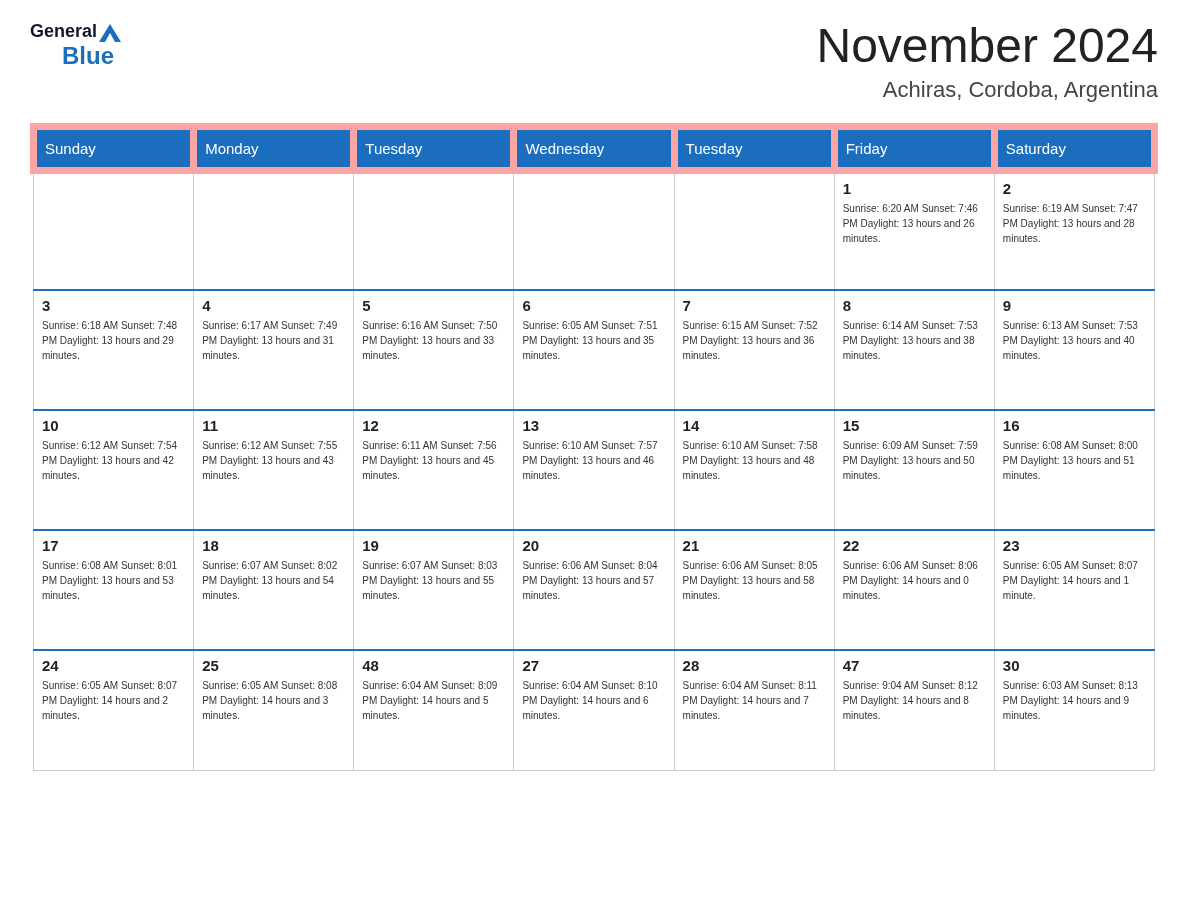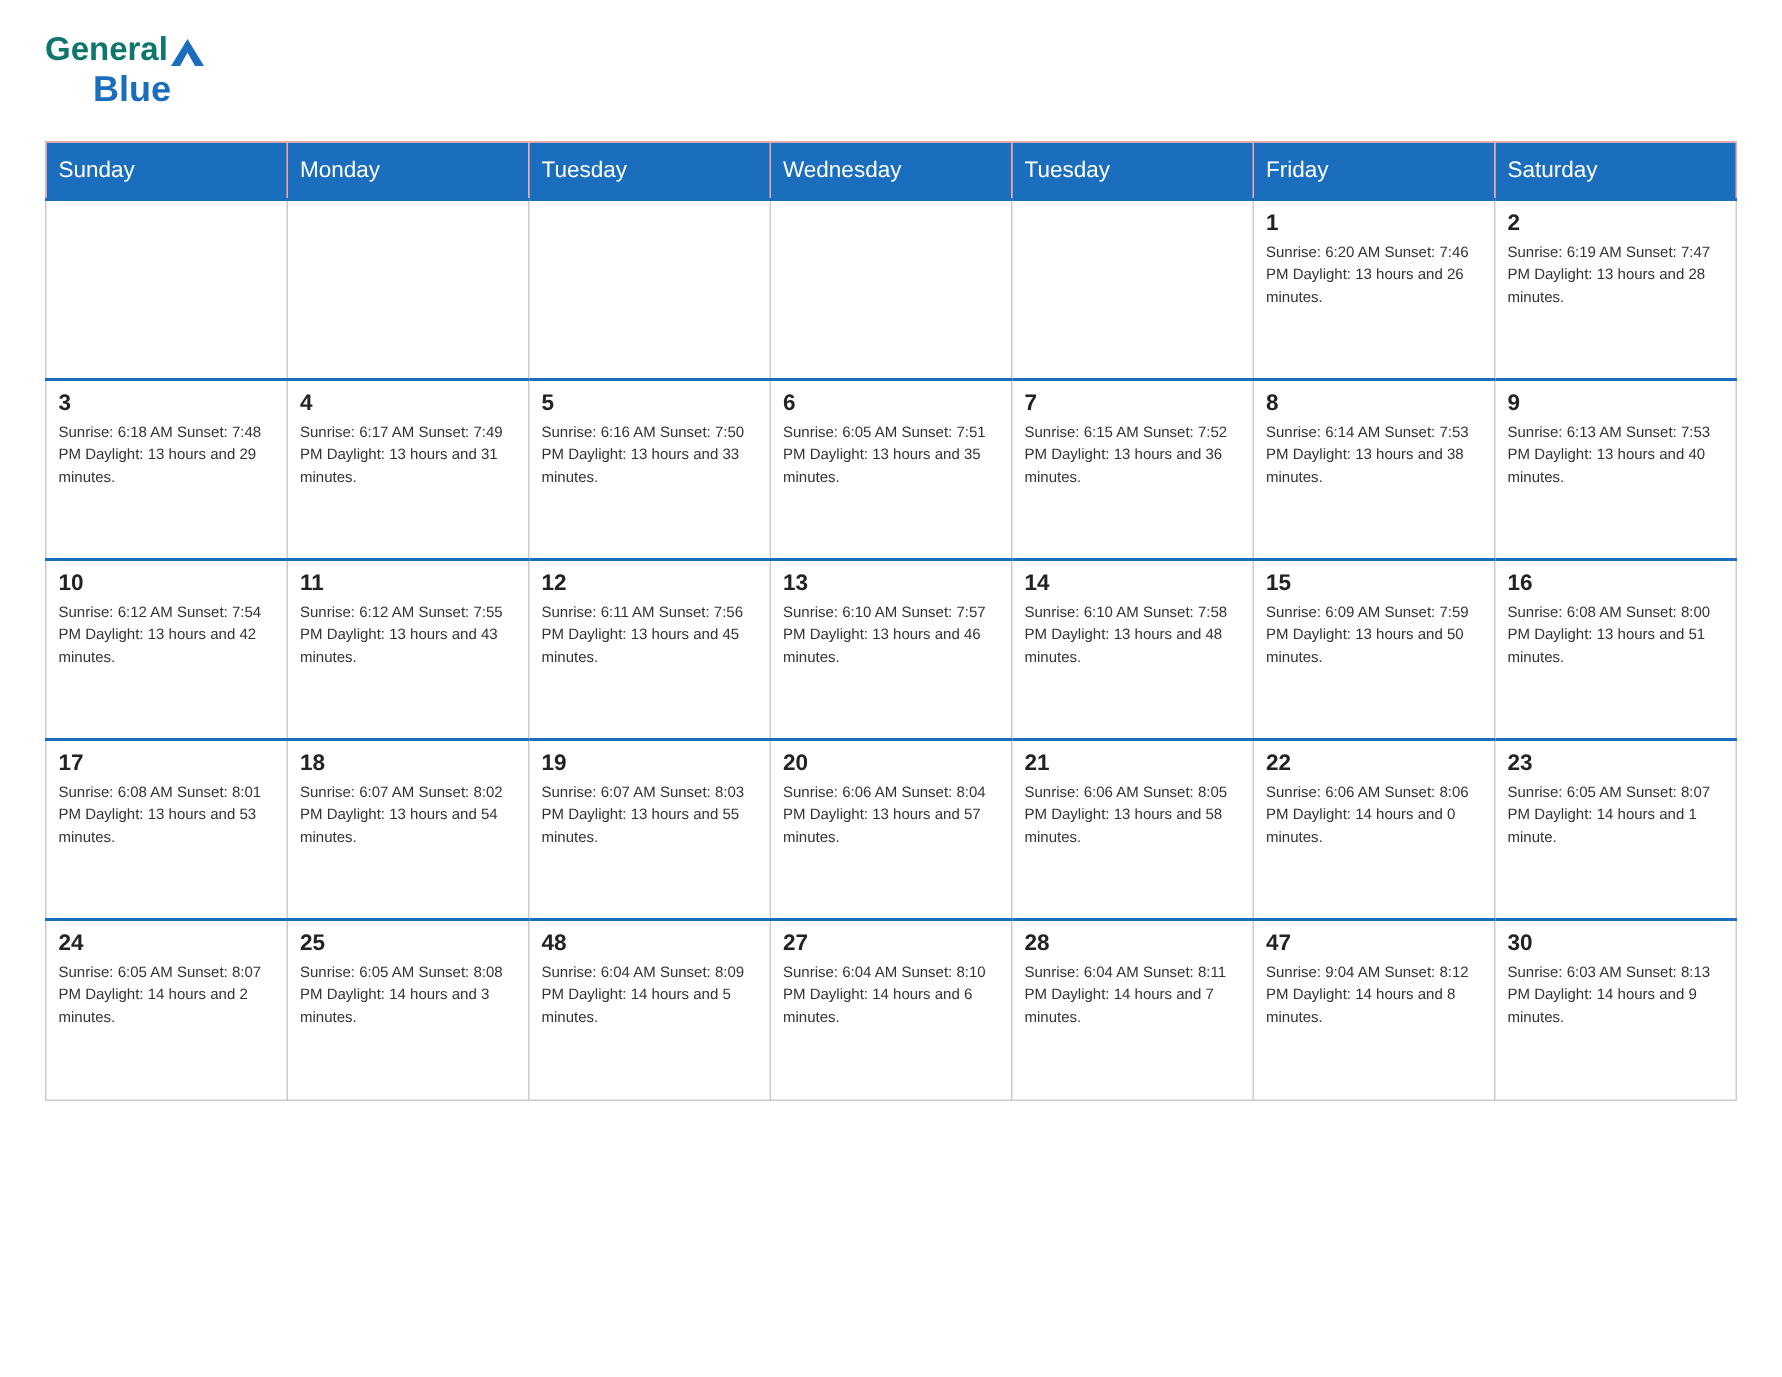--- a/index.html
+++ b/index.html
@@ -49,21 +49,21 @@
       border-collapse: collapse;
       table-layout: fixed;
     }
     .calendar th {
       background-color: #1a6ebd;
       color: #fff;
       padding: 10px 8px;
       text-align: left;
       font-size: 15px;
       font-weight: normal;
-      border: 1px solid #fca5a5;
+      border: 7px solid #fca5a5;
     }
     .calendar td {
       border: 1px solid #ccc;
       vertical-align: top;
       padding: 6px 8px;
       height: 120px;
       background: #fff;
     }
     .calendar tr:first-child td {
       border-top: 2px solid #1a6ebd;
@@ -85,29 +85,33 @@
     .empty-cell {
       background: #f9f9f9;
     }
   </style>
 </head>
 <body>
 
 <div class="header-area">
   <div class="logo-wrapper">
     <div class="logo-line1">
-      <span style="font-size:22px;font-weight:bold;color:#0f766e;">General</span>
+      <span style="font-size:18px;font-weight:bold;color:#0f172a;">General</span>
       <svg width="22" height="20" viewBox="0 0 22 20" style="margin-left:2px;margin-top:2px;">
         <polygon points="0,20 11,2 22,20" fill="#1a6ebd"></polygon>
         <polygon points="6,20 11,11 16,20" fill="#fff"></polygon>
       </svg>
     </div>
     <div class="logo-line2">
       <span style="font-size:24px;font-weight:bold;color:#1a6ebd;margin-left:28px;">Blue</span>
     </div>
+  </div>
+  <div class="title-area">
+    <div class="month-title">November 2024</div>
+    <div class="location-title">Achiras, Cordoba, Argentina</div>
   </div>
 </div>
 
 <table class="calendar">
   <thead>
     <tr>
     <th>Sunday</th>
         <th>Monday</th>
         <th>Tuesday</th>
         <th>Wednesday</th>

